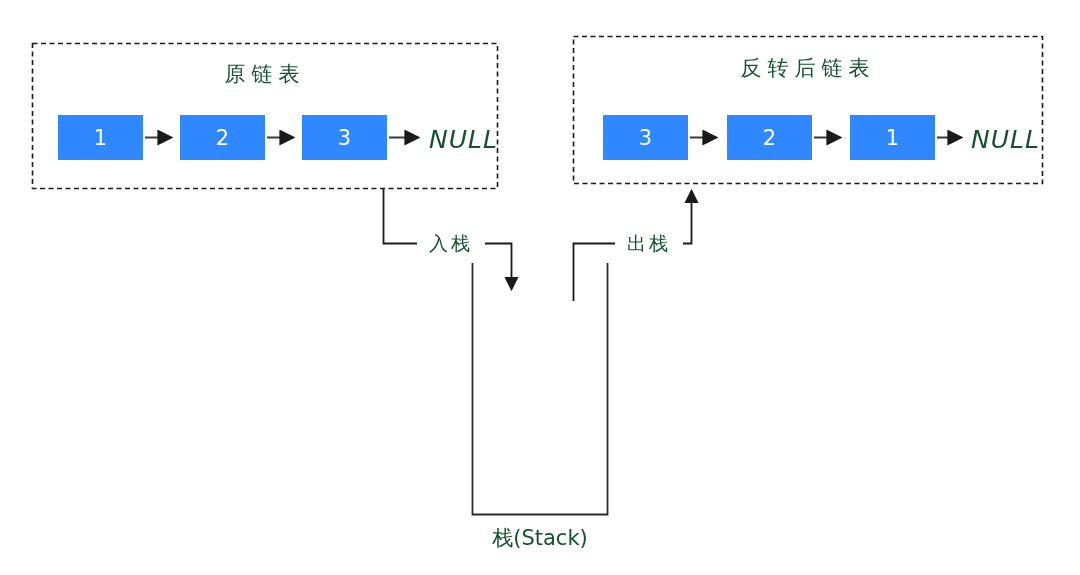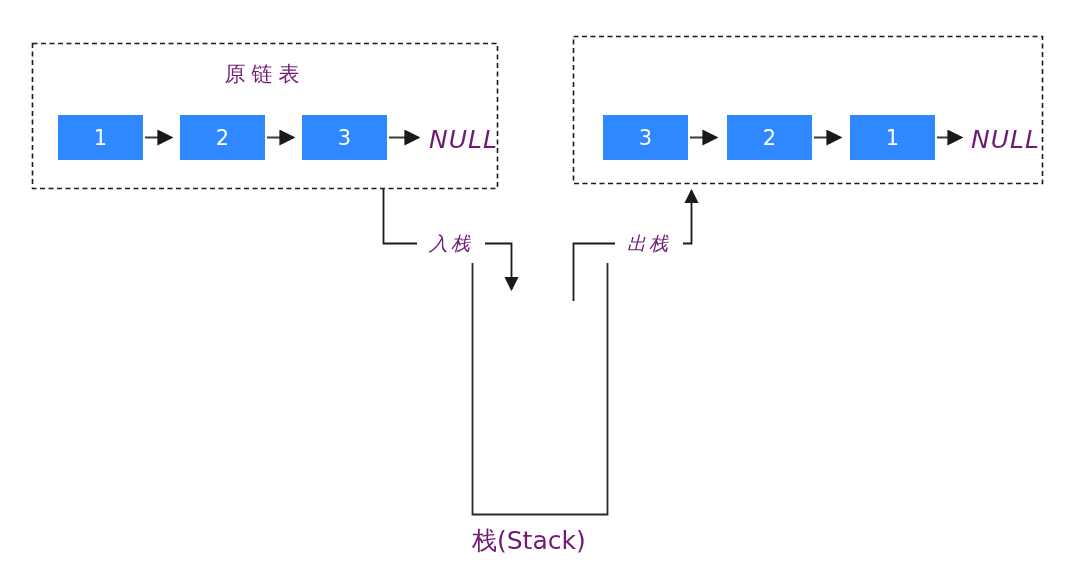--- a/index.html
+++ b/index.html
@@ -17,21 +17,21 @@
   }
   .svg-layer {
     position: absolute;
     left: 0;
     top: 0;
     width: 1080px;
     height: 575px;
   }
   .label {
     position: absolute;
-    color: #701a75;
+    color: #14532d;
     white-space: nowrap;
   }
   .box-title {
     text-align: center;
     font-size: 21px;
     letter-spacing: 6px;
     font-weight: 500;
   }
   .node {
     position: absolute;
@@ -51,25 +51,24 @@
     font-style: italic;
     letter-spacing: 1px;
   }
   .flow-label {
     text-align: center;
     font-size: 19px;
     font-weight: 500;
     letter-spacing: 3px;
     background: #ffffff;
     padding: 0 3px;
-    font-style: italic;
   }
   .stack-label {
-    text-align: left;
-    font-size: 25px;
+    text-align: center;
+    font-size: 21px;
     font-weight: 500;
   }
 </style>
 </head>
 <body>
 
 <div class="canvas">
 
   <svg class="svg-layer" viewBox="0 0 1080 575" xmlns="http://www.w3.org/2000/svg">
     <defs>
@@ -97,20 +96,21 @@
   </svg>
 
   <div class="label box-title" style="left:32px; top:60px; width:466px;">原链表</div>
 
   <div class="node" style="left:58px; top:115px;">1</div>
   <div class="node" style="left:180px; top:115px;">2</div>
   <div class="node" style="left:302px; top:115px;">3</div>
 
   <div class="label null-text" style="left:429px; top:125px;">NULL</div>
 
+  <div class="label box-title" style="left:573px; top:54px; width:470px;">反转后链表</div>
 
   <div class="node" style="left:603px; top:115px;">3</div>
   <div class="node" style="left:727px; top:115px;">2</div>
   <div class="node" style="left:850px; top:115px;">1</div>
 
   <div class="label null-text" style="left:971px; top:125px;">NULL</div>
 
   <div class="label flow-label" style="left:417px; top:231px; width:62px;">入栈</div>
   <div class="label flow-label" style="left:615px; top:231px; width:62px;">出栈</div>
 

